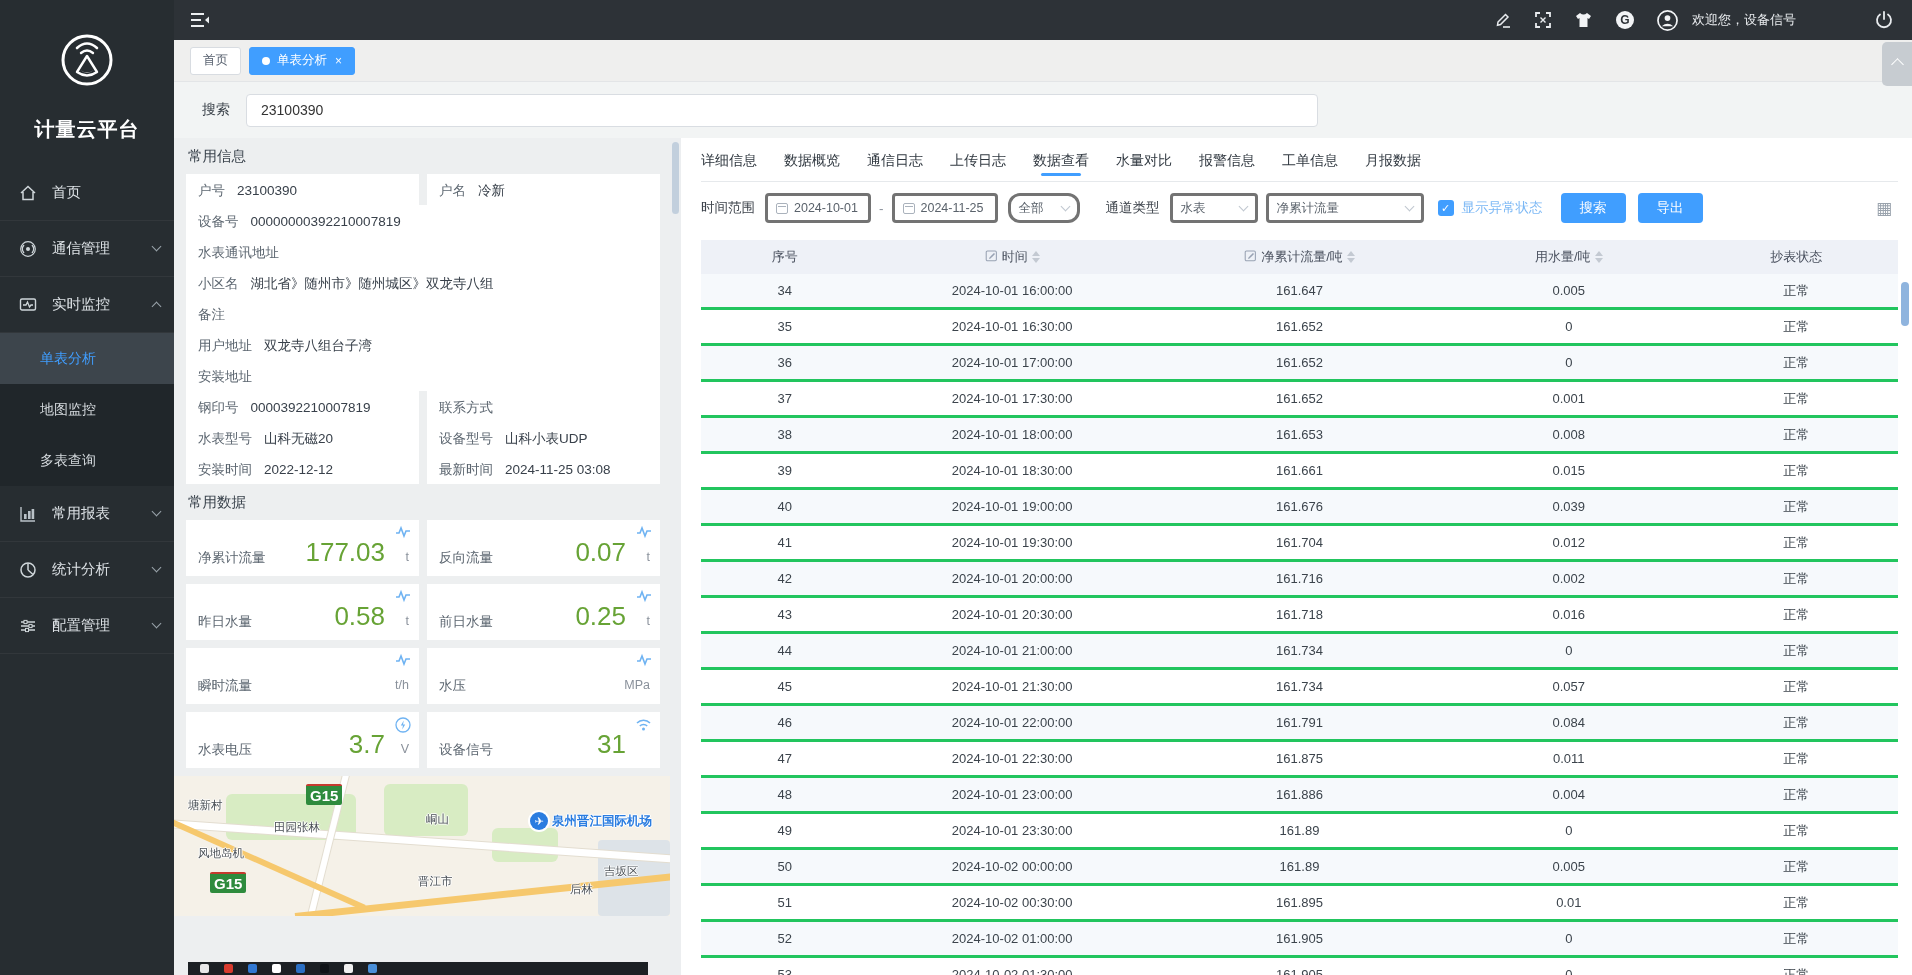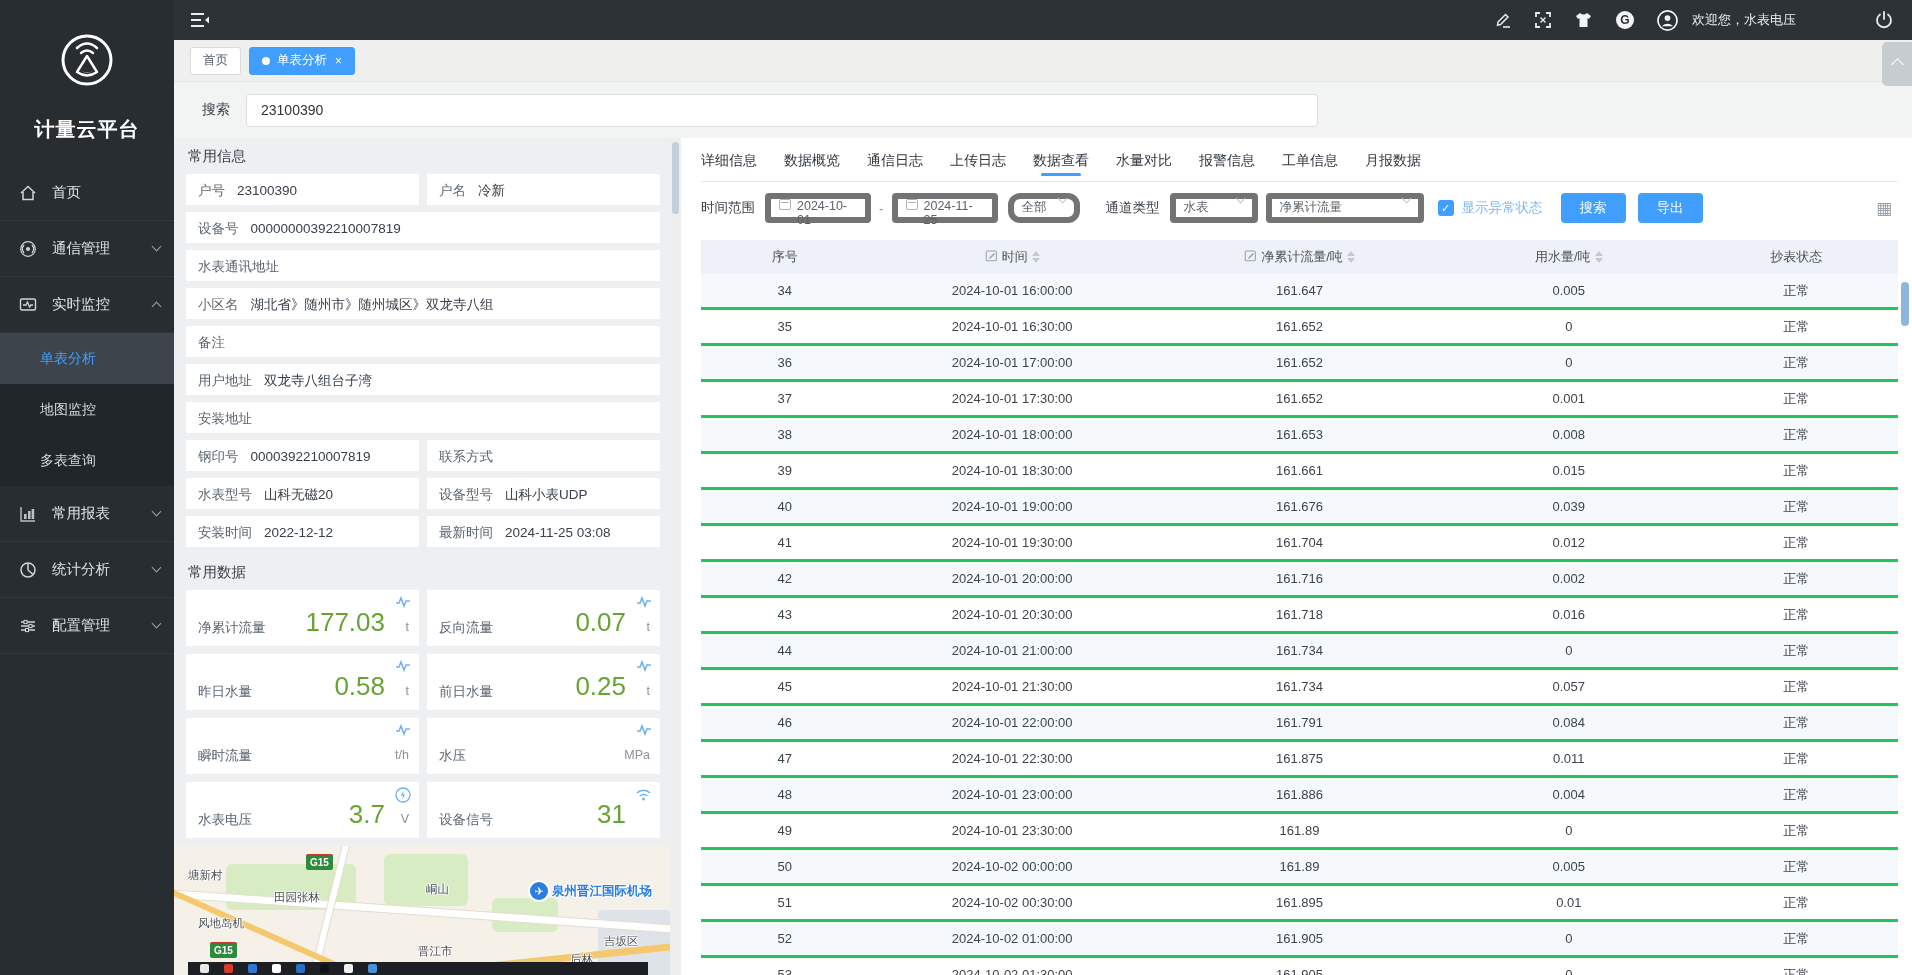--- a/index.html
+++ b/index.html
@@ -41,62 +41,62 @@
   .searchrow .s-label { font-size:14px; color:#3c434b; margin-right:16px; }
   .search-input { width:1072px; height:33px; border:1px solid #d9dde2; border-radius:4px; background:#fff;
     font-size:14px; color:#333; padding:0 14px; outline:none; }
 
   .panels { flex:1; display:flex; min-height:0; }
 
   
   .left-panel { width:496px; flex:0 0 496px; background:#edeff0; overflow:hidden; }
   .lp-inner { padding:0 10px 0 12px; }
   .sec-title { font-size:14.5px; color:#3a434c; padding:9px 2px 8px; }
-  .field-row { display:flex; gap:8px; margin-bottom:7px; }
+  .field-row { display:flex; gap:8px; }
   .field { background:#fff; height:31px; line-height:31px; padding:0 12px; flex:1; white-space:nowrap; overflow:hidden; }
   .field .f-label { font-size:13.5px; color:#5c6670; margin-right:12px; }
   .field .f-value { font-size:13.5px; color:#38404a; }
   .stats-grid { display:grid; grid-template-columns:1fr 1fr; gap:8px; }
   .stat-card { background:#fff; height:56px; position:relative; padding:6px 10px; }
   .stat-card .st-label { position:absolute; left:12px; bottom:9px; font-size:13.5px; color:#5c6670; }
   .stat-card .st-value { position:absolute; right:34px; bottom:8px; font-size:26px; color:#67a335; }
   .stat-card .st-unit { position:absolute; right:10px; bottom:12px; font-size:12.5px; color:#8a919b; }
   .stat-card .st-icon { position:absolute; right:8px; top:5px; }
 
   
   .map { position:relative; width:496px; height:140px; margin-top:8px; background:#f5f1e8; overflow:hidden; }
   .m-green { position:absolute; background:#d8ecc3; border-radius:6px; }
   .m-gray { position:absolute; background:#dde3e8; border-radius:4px; }
   .m-road { position:absolute; background:#ffffff; box-shadow:0 0 0 1px #e3ddd0; }
   .m-road.orange { background:#f6c86d; box-shadow:none; }
   .map-label { position:absolute; font-size:11.5px; color:#4a5056;
     text-shadow:1px 0 #fff,-1px 0 #fff,0 1px #fff,0 -1px #fff; white-space:nowrap; }
-  .g-badge { position:absolute; background:#2e8b3d; color:#fff; font-size:10px; font-weight:bold;
+  .g-badge { position:absolute; background:#2e8b3d; color:#fff; font-size:15px; font-weight:bold;
     padding:1px 4px; border-radius:2px; border-top:2.5px solid #c53a2e; line-height:1.15; }
   .airport { position:absolute; display:flex; align-items:center; }
   .airport .a-circle { width:18px; height:18px; border-radius:50%; background:#2b7de0; color:#fff; font-size:11px;
     display:flex; align-items:center; justify-content:center; flex:0 0 18px; box-shadow:0 0 0 2px #fff; }
   .airport .a-text { font-size:12.5px; color:#2b7de0; font-weight:bold; margin-left:4px;
     text-shadow:1px 0 #fff,-1px 0 #fff,0 1px #fff,0 -1px #fff; white-space:nowrap; }
 
   
   .panel-scrollbar { width:11px; flex:0 0 11px; background:#eceef0; }
   .panel-scrollbar .thumb { width:7px; height:72px; margin:4px auto 0; background:#c2cfdd; border-radius:4px; }
 
   
   .right-panel { flex:1; background:#fff; min-width:0; position:relative; padding:0 14px 0 20px; }
   .detail-tabs { height:44px; display:flex; align-items:center; border-bottom:1px solid #e6e9ec; }
   .dtab { font-size:14px; color:#303840; margin-right:27px; height:44px; line-height:44px; cursor:pointer; position:relative; }
   .dtab.active::after { content:""; position:absolute; left:50%; transform:translateX(-50%); bottom:6px;
     width:40px; height:3px; border-radius:2px; background:#409eff; }
 
   .filterbar { height:52px; display:flex; align-items:center; font-size:13.5px; color:#3f454d; }
   .f-label { margin-right:10px; }
-  .inp { height:30px; border:6px solid #737373; border-radius:4px; background:#fff; display:inline-flex;
-    align-items:flex-start; padding:0 8px; color:#5a626b; font-size:12.5px; }
+  .inp { height:30px; border:3px solid #737373; border-radius:4px; background:#fff; display:inline-flex;
+    align-items:center; padding:0 8px; color:#5a626b; font-size:12.5px; }
   .date-inp { width:106px; }
   .cal { width:12px; height:11px; border:1.3px solid #aab2bc; border-radius:2px; position:relative; margin-right:6px; flex:0 0 12px; }
   .cal::before { content:""; position:absolute; top:2px; left:1px; right:1px; border-top:1.2px solid #aab2bc; }
   .sep { margin:0 8px; color:#8a919b; }
   .sel { justify-content:space-between; }
   .sel .chev { border-color:#bfc6cf; }
   .w-all { width:72px; margin-left:10px;border-radius:12px; }
   .w-meter { width:88px; }
   .w-metric { width:158px; margin-left:8px; }
   .gap-l { margin-left:26px; }
@@ -259,21 +259,21 @@
           <text x="10" y="14" text-anchor="middle" font-size="12" font-weight="bold" fill="#2d3237" font-family="Liberation Sans,sans-serif">G</text>
           </svg>
       </span>
       <span class="top-ic">
         <svg width="21" height="21" viewBox="0 0 22 22">
             <circle cx="11" cy="11" r="10" fill="none" stroke="#f2f4f6" stroke-width="1.8"></circle>
           <circle cx="11" cy="8.5" r="3" fill="#f2f4f6"></circle>
             <path d="M5 17 q6 -5 12 0" fill="#f2f4f6"></path>
           </svg>
       </span>
-      <span class="welcome">欢迎您，水表电压</span>
+      <span class="welcome">欢迎您，设备信号</span>
       <span class="power-gap"></span>
       <span class="top-ic">
         <svg width="20" height="20" viewBox="0 0 20 20">
             <path d="M6 4.5 a7 7 0 1 0 8 0" fill="none" stroke="#e8ebee" stroke-width="1.8" stroke-linecap="round"></path>
             <line x1="10" y1="2" x2="10" y2="9" stroke="#e8ebee" stroke-width="1.8" stroke-linecap="round"></line>
           </svg>
       </span>
     </header>
 
     <div class="tabsbar">

